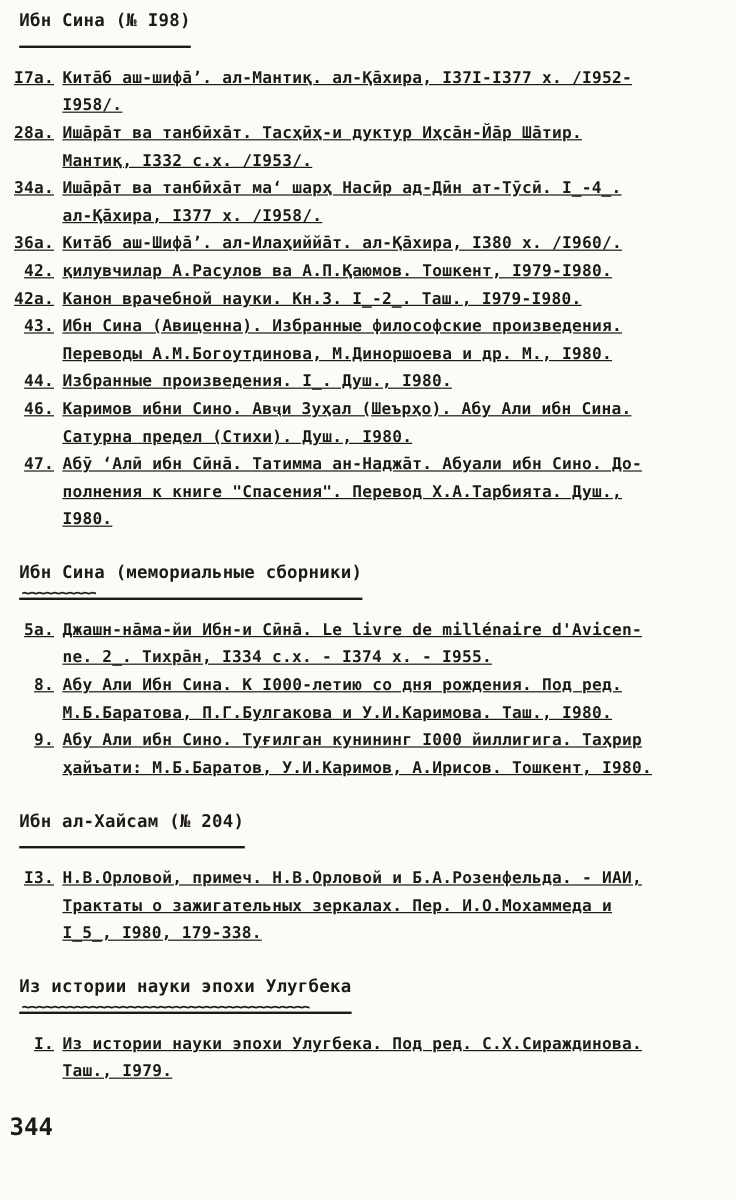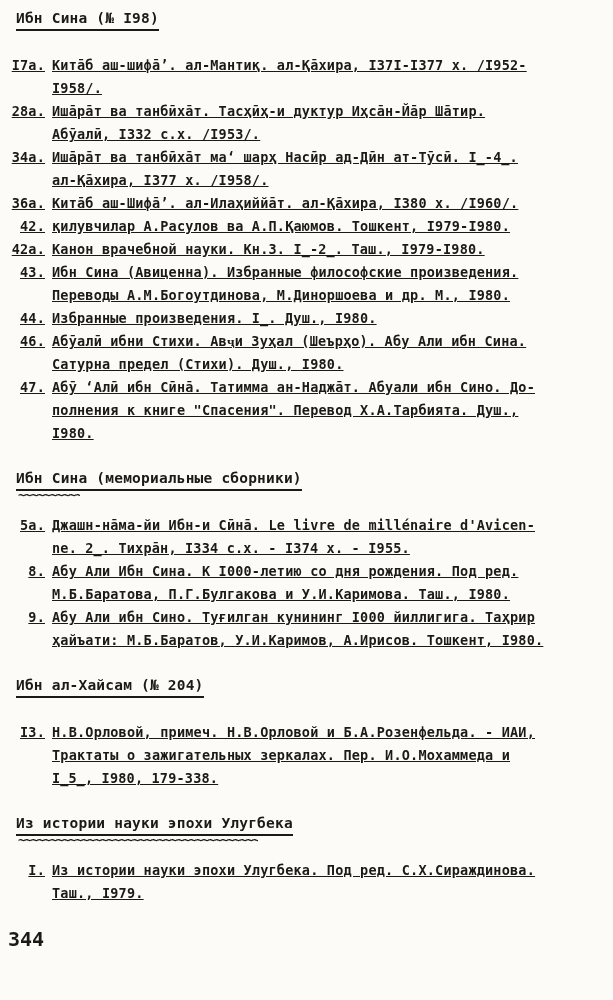--- a/index.html
+++ b/index.html
@@ -23,21 +23,21 @@
     margin-bottom: 23px;
     font-size: 14.5px;
     font-weight: 700;
     letter-spacing: 0.2px;
     line-height: 21px;
     white-space: nowrap;
   }
   .title-text {
     display: inline-block;
     margin-left: 8px;
-    padding-bottom: 0;
+    padding-bottom: 9px;
     border-bottom: 2px solid #1c1a17;
   }
   .wavy-line {
     position: absolute;
     left: 10px; top: 22px;
     height: 11px;
     overflow: hidden;
     display: block;
     font-size: 13px;
     line-height: 9px;
@@ -92,21 +92,21 @@
         <span class="num">I7а.</span>
         <div class="body">
           <div class="line">Китāб аш-шифā’. ал-Мантиқ. ал-Қāхира, I37I-I377 х. /I952-</div>
           <div class="line">I958/.</div>
         </div>
       </div>
       <div class="entry">
         <span class="num">28а.</span>
         <div class="body">
           <div class="line">Ишāрāт ва танбӣхāт. Тасҳӣҳ-и дуктур Иҳсāн-Йāр Шāтир.</div>
-          <div class="line">Абӯалӣ, I332 с.х. /I953/.</div>
+          <div class="line">Мантиқ, I332 с.х. /I953/.</div>
         </div>
       </div>
       <div class="entry">
         <span class="num">34а.</span>
         <div class="body">
           <div class="line">Ишāрāт ва танбӣхāт ма‘ шарҳ Насӣр ад-Дӣн ат-Тӯсӣ. I̲-4̲.</div>
           <div class="line">ал-Қāхира, I377 х. /I958/.</div>
         </div>
       </div>
       <div class="entry">
@@ -136,21 +136,21 @@
       </div>
       <div class="entry">
         <span class="num">44.</span>
         <div class="body">
           <div class="line">Избранные произведения. I̲. Душ., I980.</div>
         </div>
       </div>
       <div class="entry">
         <span class="num">46.</span>
         <div class="body">
-          <div class="line">Абӯалӣ ибни Стихи. Авҷи Зуҳал (Шеърҳо). Абу Али ибн Сина.</div>
+          <div class="line">Каримов ибни Сино. Авҷи Зуҳал (Шеърҳо). Абу Али ибн Сина.</div>
           <div class="line">Сатурна предел (Стихи). Душ., I980.</div>
         </div>
       </div>
       <div class="entry">
         <span class="num">47.</span>
         <div class="body">
           <div class="line">Абӯ ‘Алӣ ибн Сӣнā. Татимма ан-Наджāт. Абуали ибн Сино. До-</div>
           <div class="line">полнения к книге "Спасения". Перевод Х.А.Тарбията. Душ.,</div>
           <div class="line">I980.</div>
         </div>

